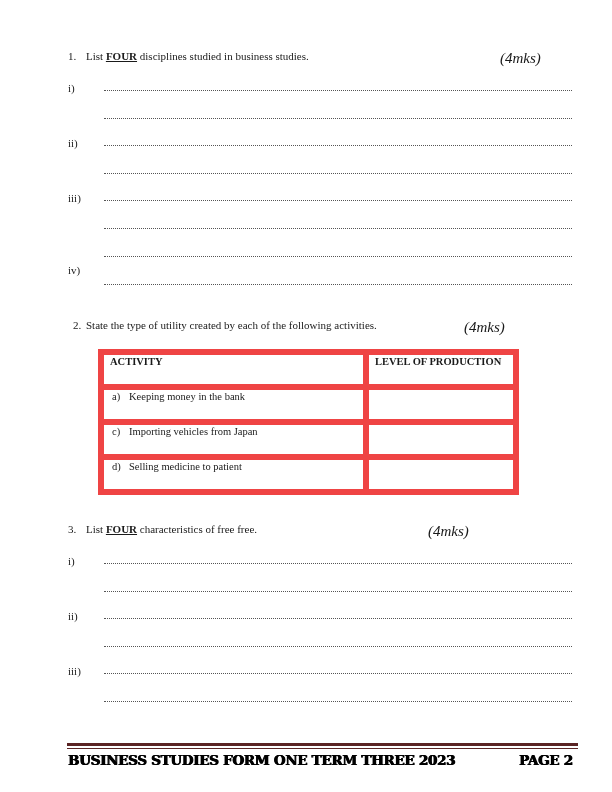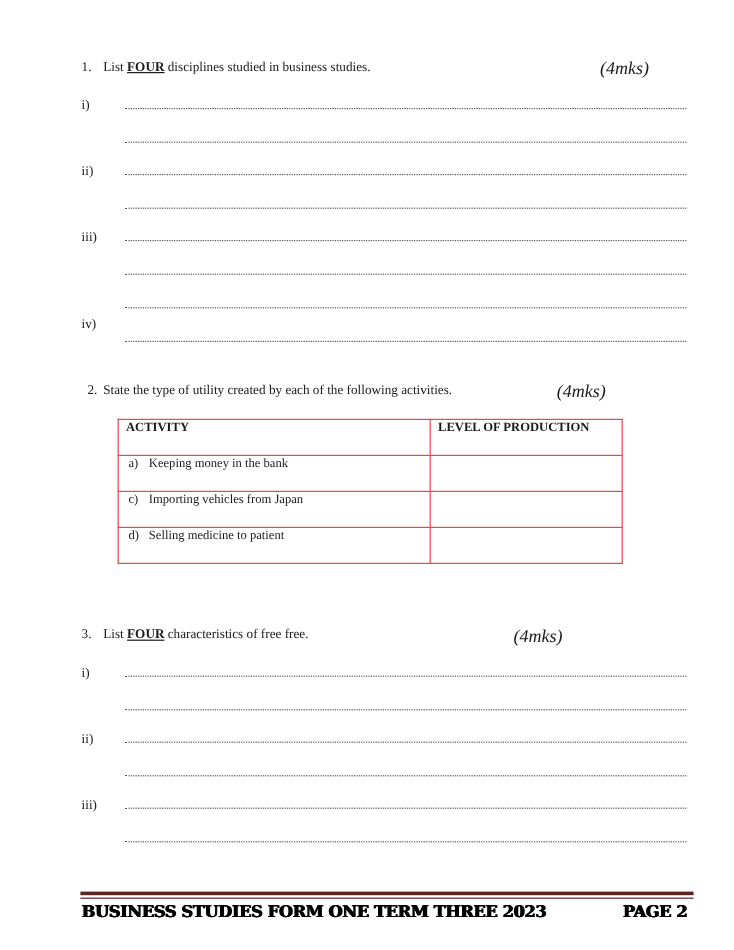--- a/index.html
+++ b/index.html
@@ -7,21 +7,21 @@
          font-family: "Liberation Serif", "DejaVu Serif", serif; color: #1a1a1a; }
   .q { position: absolute; left: 68px; font-size: 11px; white-space: nowrap; }
   .q .num { display: inline-block; width: 18px; }
   .q b { font-weight: bold; text-decoration: underline; margin-top: 48px; }
   .marks { position: absolute; font-size: 15px; font-style: italic; }
   .lbl { position: absolute; left: 68px; font-size: 11px; }
   .dots { position: absolute; left: 104px; width: 468px; height: 0;
           border-bottom: 1px dotted #555; }
   table.act { position: absolute; left: 98px; top: 349px; width: 421px;
               border-collapse: collapse; font-size: 10.5px; }
-  table.act td, table.act th { border: 1px solid #ef4444; height: 27px; vertical-align: top;
+  table.act td, table.act th { border: 6px solid #ef4444; height: 27px; vertical-align: top;
               padding: 1px 6px; text-align: left; }
   table.act th { font-weight: bold; font-size: 10.5px; }
   table.act td.c1 { width: 245px; padding-left: 8px; }
   table.act td.c1 .l { display: inline-block; width: 17px; }
   .rule-thick { position: absolute; left: 67px; top: 743px; width: 511px; height: 3px; background: #5a2424; }
   .rule-thin { position: absolute; left: 67px; top: 748px; width: 511px; height: 1px; background: #5a2424; }
   .footer { position: absolute; top: 752px; font-family: "DejaVu Serif", serif; font-weight: bold;
             font-size: 13.5px; color: #000; letter-spacing: -0.3px;
             text-shadow: 0.6px 0 0 #000, -0.3px 0 0 #000; }
 </style>

